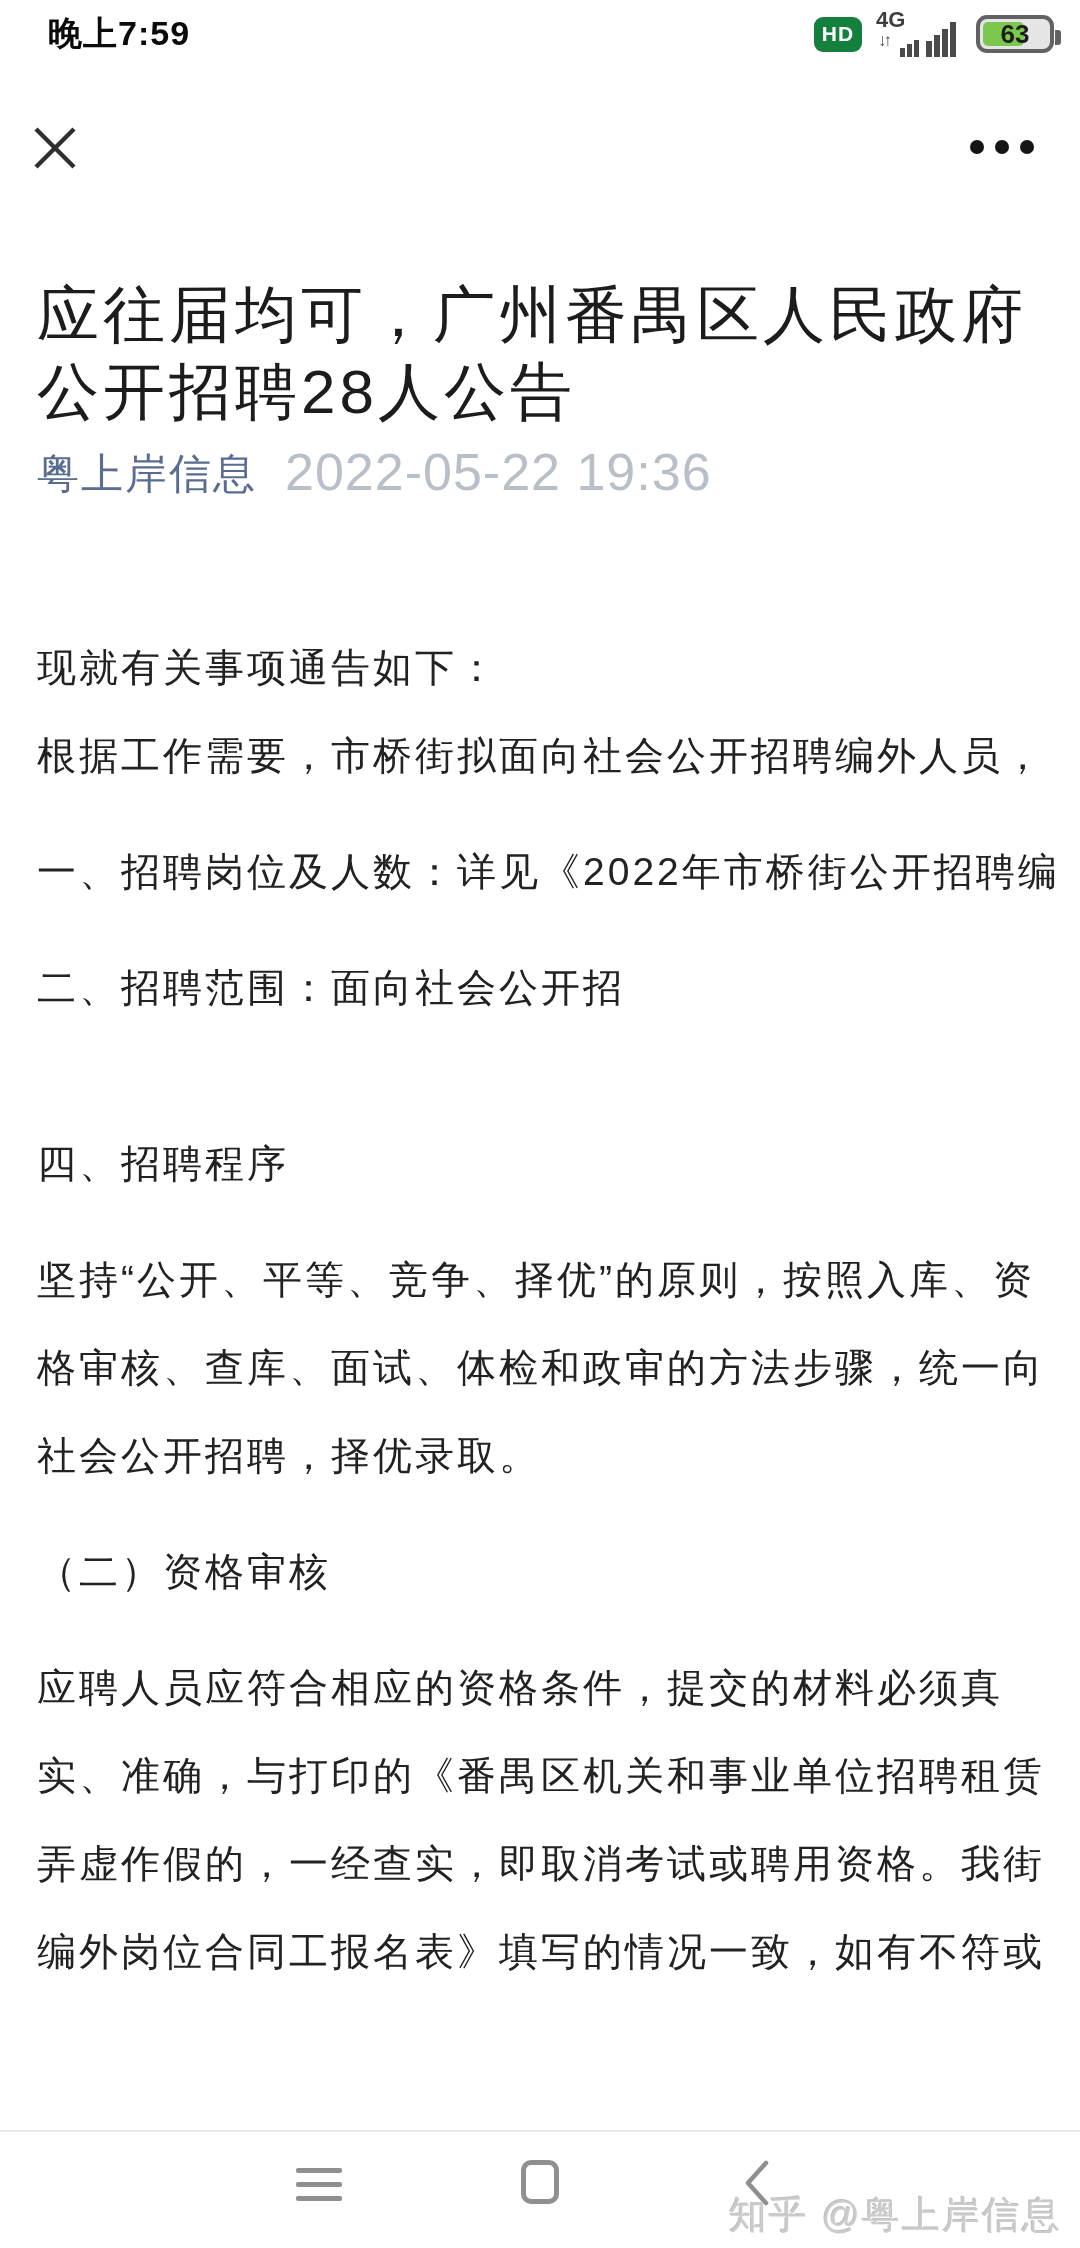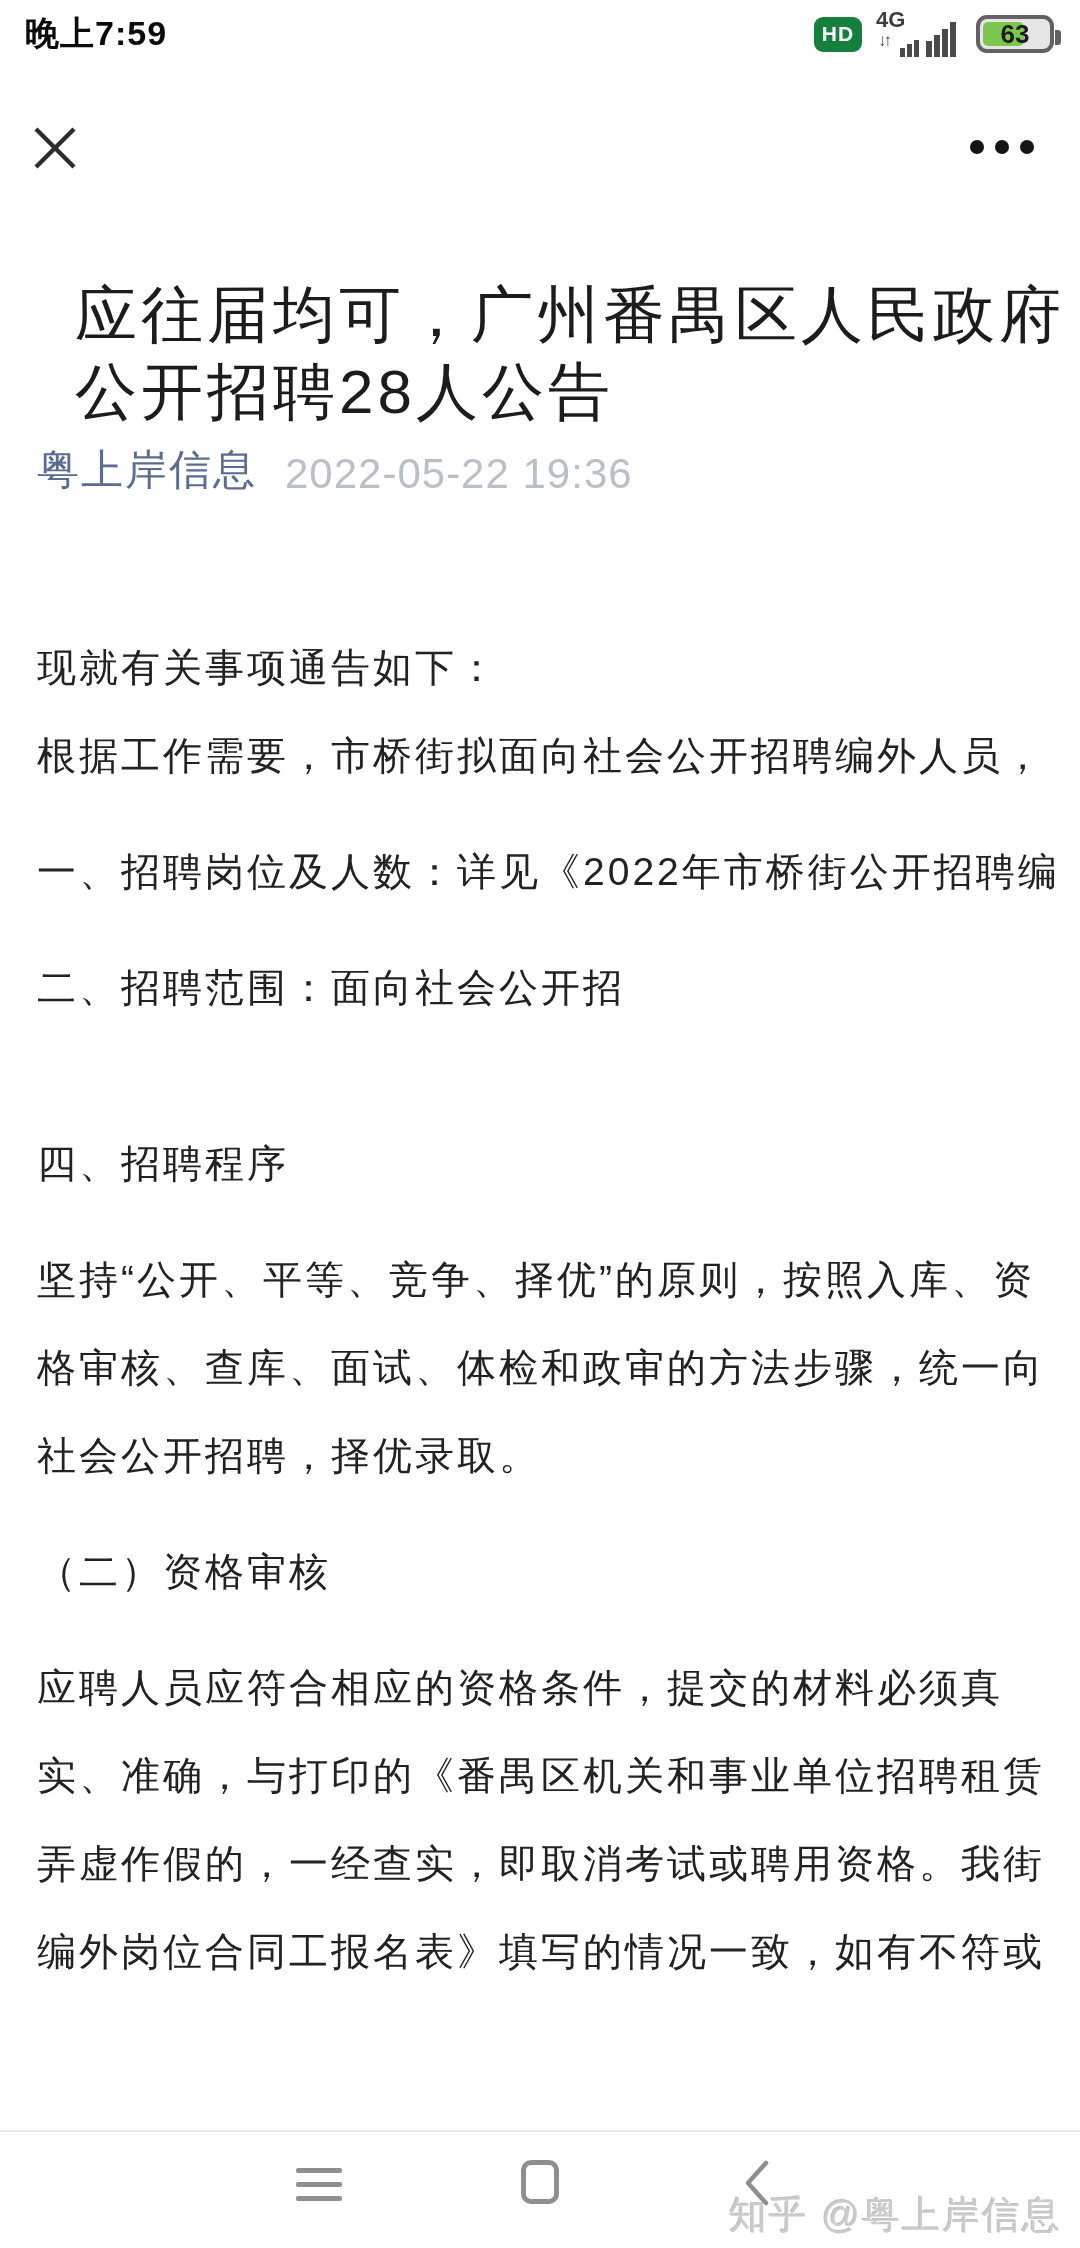--- a/index.html
+++ b/index.html
@@ -5,21 +5,21 @@
   html,body{margin:0;padding:0;}
   body{
     width:1080px;height:2248px;position:relative;background:#ffffff;
     font-family:"Liberation Sans","DejaVu Sans",sans-serif;
     overflow:hidden;
   }
   
   .status-bar{
     position:absolute;top:0;left:0;width:100%;height:68px;
     display:flex;align-items:center;justify-content:space-between;
-    padding:0 26px 0 25px;box-sizing:border-box;gap:48px;
+    padding:0 26px 0 48px;box-sizing:border-box;gap:48px;
   }
   .status-time{font-size:34px;font-weight:700;color:#0b0b0b;letter-spacing:1px;}
   .status-right{display:flex;align-items:center;gap:14px;}
   .hd-badge{
     background:#15803d;color:#ffffff;border-radius:9px;
     width:48px;height:35px;display:flex;align-items:center;justify-content:center;
     font-size:21px;font-weight:700;letter-spacing:1px;
   }
   .signal-wrap{position:relative;width:86px;height:50px;}
   .signal-4g{position:absolute;left:0;top:-2px;font-size:22px;font-weight:700;color:#3d3d3f;}
@@ -35,26 +35,26 @@
   
   .app-bar{position:absolute;top:118px;left:0;width:100%;height:70px;}
   .close-btn{position:absolute;left:31px;top:6px;width:48px;height:48px;cursor:pointer;}
   .more-btn{position:absolute;right:46px;top:22px;display:flex;gap:11px;cursor:pointer;}
   .more-dot{width:14px;height:14px;border-radius:50%;background:#151515;}
   
   .article-title{
     position:absolute;left:37px;top:276px;width:1010px;
     font-size:62px;line-height:77px;font-weight:500;color:#1c1c1c;letter-spacing:4px;
   }
-  .article-title .t-line{white-space:nowrap;margin-left:38px;}
+  .article-title .t-line{white-space:nowrap;}
   .article-meta{
     position:absolute;left:37px;top:442px;display:flex;align-items:flex-end;gap:28px;
   }
   .author-link{font-size:42px;color:#5a6d90;letter-spacing:2px;cursor:pointer;}
-  .publish-time{font-size:42px;color:#b9bfc7;letter-spacing:1px;}
+  .publish-time{font-size:52px;color:#b9bfc7;letter-spacing:1px;}
   .article-body{position:absolute;left:37px;top:624px;width:1010px;color:#222222;}
   .para{margin-top:28px;}
   .para:first-child{margin-top:0;}
   .para.gap-large{margin-top:88px;}
   .b-line{
     font-size:39px;line-height:88px;letter-spacing:3px;white-space:nowrap;
   }
   
   .nav-bar{
     position:absolute;left:0;top:2130px;width:100%;height:118px;

